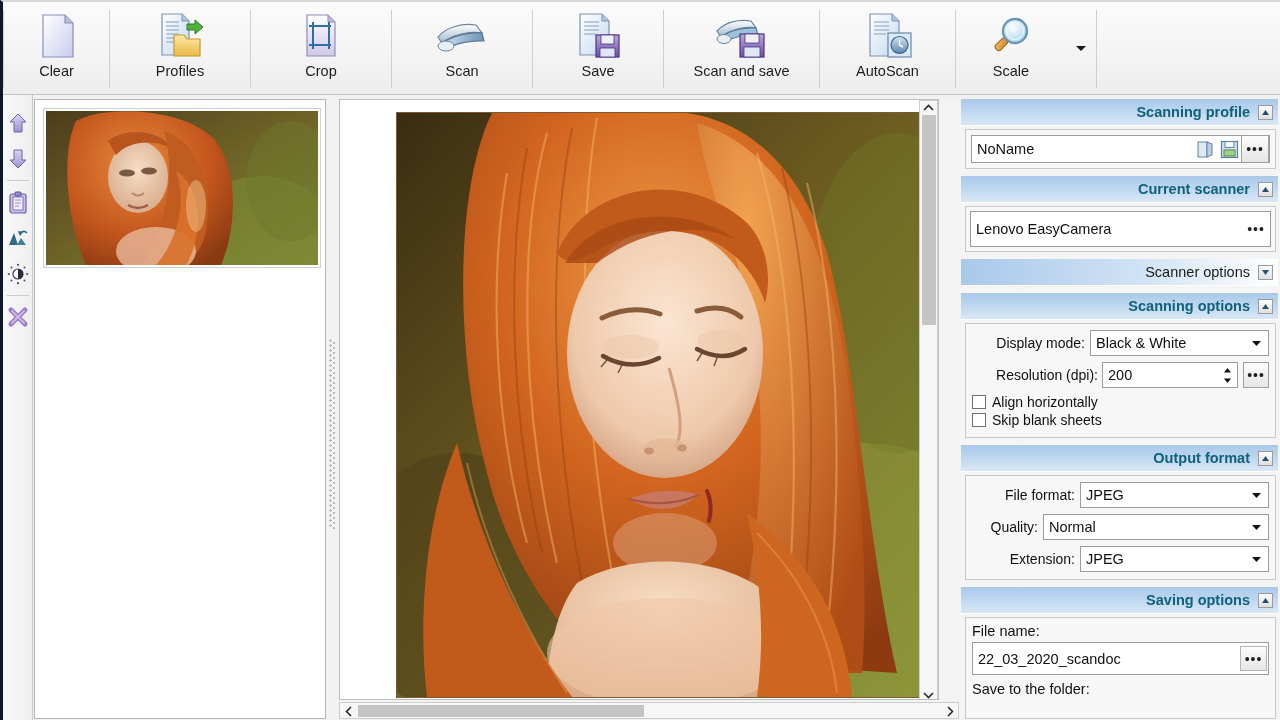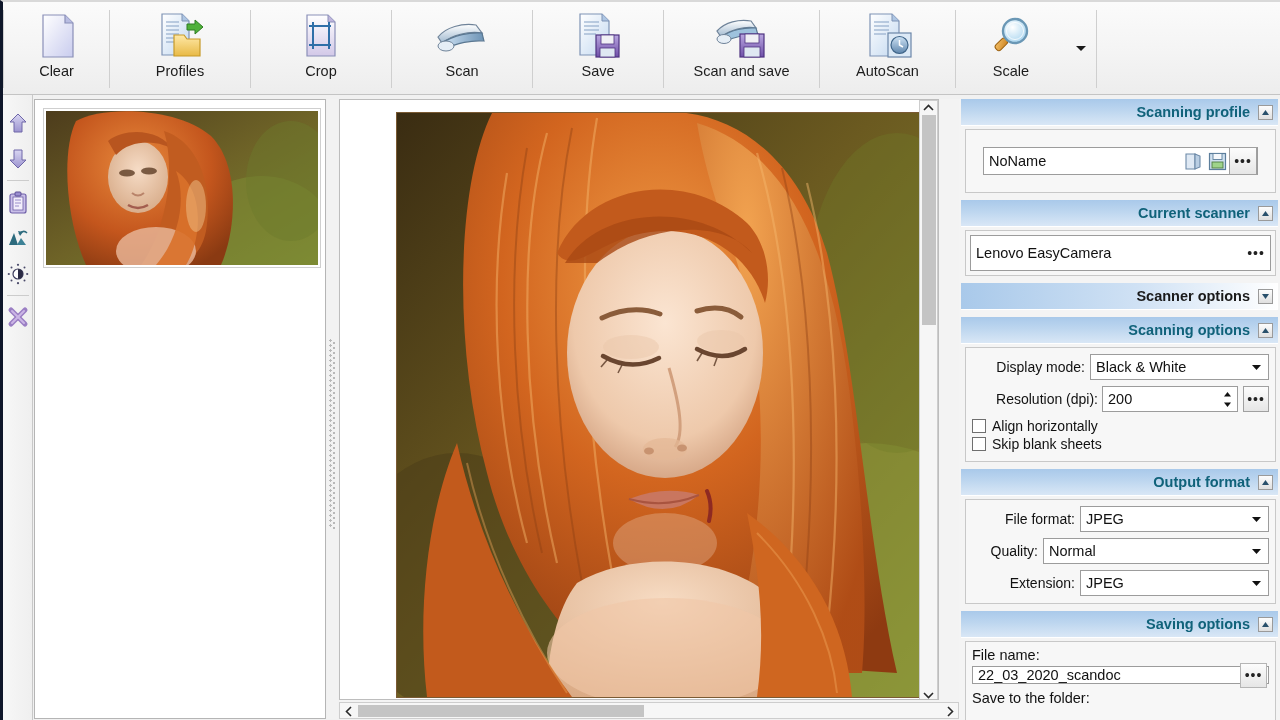--- a/index.html
+++ b/index.html
@@ -155,21 +155,21 @@
     border-bottom: 1px solid #ffffff;
     display: flex; align-items: center; justify-content: flex-end;
   }
   .sec-head.plain {
     background: linear-gradient(90deg,#a9c9ea 0%, #cfe1f4 55%, #ffffff 100%);
   }
   .sec-title {
     font-size: 14.5px; font-weight: bold; color: #10627a;
     margin-right: 8px; white-space: nowrap;
   }
-  .sec-title.normal { font-weight: bold; color: #1a1a1a; }
+  .sec-title.normal { font-weight: normal; color: #1a1a1a; }
   .sec-btn {
     width: 15px; height: 15px; margin-right: 5px;
     background: linear-gradient(180deg,#fdfdfd,#dfdfdf);
     border: 1px solid #9a9a9a;
     display: flex; align-items: center; justify-content: center;
     cursor: default;
   }
   .sec-body {
     margin: 3px 4px 7px 6px;
     background: #f7f7f7;
@@ -747,21 +747,21 @@
 
     <div class="sec-head">
       <div class="sec-title">Scanning profile</div>
       <div class="sec-btn">
         <svg width="9" height="7" viewBox="0 0 9 7">
             <path d="M4.5 1 L8 6 L1 6 Z" fill="#29506b"></path>
           </svg>
       </div>
     </div>
     <div class="sec-body" style="padding:5px">
-      <div class="row" style="margin:12px">
+      <div class="row" style="margin:0">
         <div class="field" style="height:28px">
           <span class="val">NoName</span>
           <div class="mini-btn">
             <svg width="18" height="19" viewBox="0 0 18 19">
               <path d="M2 2 L11 2 L11 17 L2 17 Z" fill="#dfe9f4" stroke="#6d8aa8" stroke-width="1.1"></path>
               <path d="M11 2 L16 4 L16 15 L11 17 Z" fill="#b9cee3" stroke="#6d8aa8" stroke-width="1.1"></path>
             </svg>
           </div>
           <div class="mini-btn">
             <svg width="19" height="19" viewBox="0 0 19 19">
@@ -892,21 +892,21 @@
       <div class="sec-title">Saving options</div>
       <div class="sec-btn">
         <svg width="9" height="7" viewBox="0 0 9 7">
             <path d="M4.5 1 L8 6 L1 6 Z" fill="#29506b"></path>
           </svg>
       </div>
     </div>
     <div class="sec-body" style="padding:5px 6px">
       <div class="stack-lbl">File name:</div>
       <div class="row">
-        <div class="field" style="height:18px">
+        <div class="field" style="height:33px">
           <span class="val">22_03_2020_scandoc</span>
           <div class="ellips-btn" style="height:25px;width:27px;border:1px solid #b5b5b5;margin-right:1px">•••</div>
         </div>
       </div>
       <div class="stack-lbl" style="margin-top:6px;margin-bottom:16px">Save to the folder:</div>
     </div>
 
   </div>
 </div>
 

